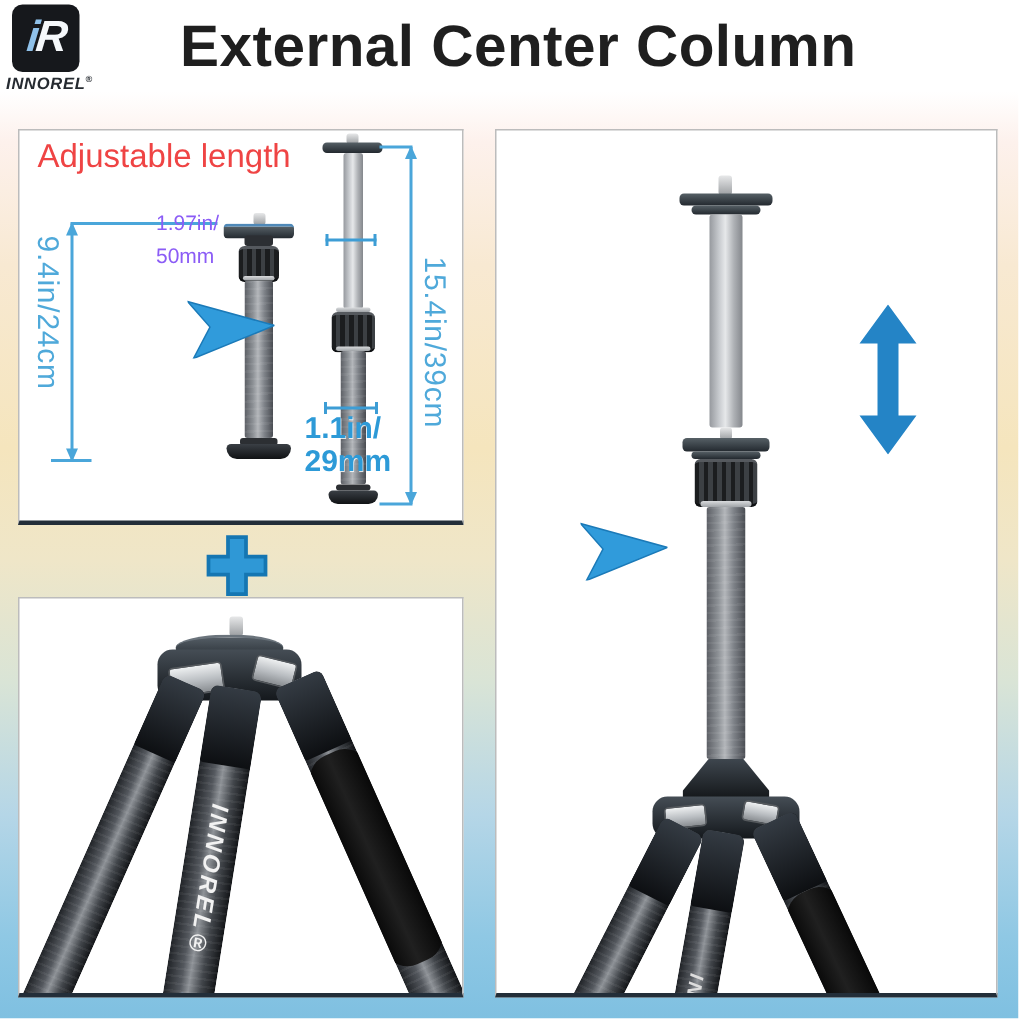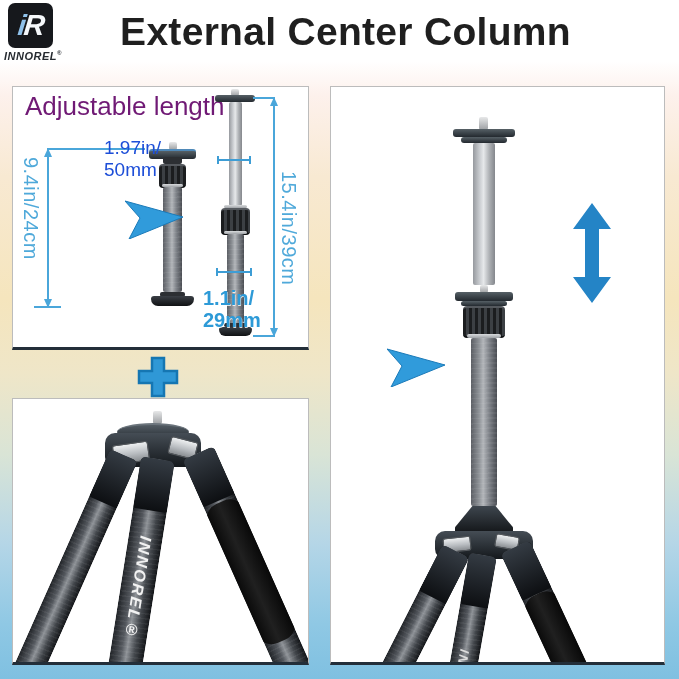--- a/index.html
+++ b/index.html
@@ -14,34 +14,34 @@
   .logo-mark .lr{color:#f5f8fb;}
   .logo-name{position:absolute;left:2px;top:50px;width:62px;text-align:center;font-style:italic;font-weight:bold;
     font-size:11px;letter-spacing:.5px;color:#262b31;}
   .logo-name sup{font-size:6px;}
   .title{position:absolute;left:12px;right:0;top:10px;text-align:center;font-size:39px;font-weight:600;color:#1f1f1f;letter-spacing:.3px;}
   
   .panel{position:absolute;background:#fff;border:1px solid #bcbcbc;border-bottom:3px solid #232e39;overflow:hidden;}
   .panel-adjustable{left:12px;top:86px;width:295px;height:260px;}
   .panel-photo{left:12px;top:398px;width:295px;height:263px;}
   .panel-higher{left:330px;top:86px;width:333px;height:575px;}
-  .panel-heading{position:absolute;font-size:26px;color:#701a75;white-space:nowrap;}
+  .panel-heading{position:absolute;font-size:22px;color:#ef4444;white-space:nowrap;}
   .ph-adjustable{left:12px;top:4px;}
   .ph-higher{left:0;right:0;top:7px;text-align:center;}
   
   .vdim{position:absolute;width:2px;background:#4aa6da;}
   .vdim::before{content:"";position:absolute;left:-3.5px;top:-1px;border-left:4.5px solid transparent;border-right:4.5px solid transparent;border-bottom:9px solid #4aa6da;}
   .vdim::after{content:"";position:absolute;left:-3.5px;bottom:-1px;border-left:4.5px solid transparent;border-right:4.5px solid transparent;border-top:9px solid #4aa6da;}
   .htick{position:absolute;height:2px;background:#4aa6da;}
   .hbracket{position:absolute;height:2px;background:#3d9dd5;}
   .hbracket::before,.hbracket::after{content:"";position:absolute;top:-3px;width:2px;height:8px;background:#3d9dd5;}
   .hbracket::before{left:0;}
   .hbracket::after{right:0;}
   .vtext{position:absolute;writing-mode:vertical-rl;font-size:20px;color:#4fa9da;letter-spacing:.5px;white-space:nowrap;}
-  .mlabel{position:absolute;font-size:19px;color:#1d4ed8;line-height:22px;white-space:nowrap;}
+  .mlabel{position:absolute;font-size:14px;color:#8b5cf6;line-height:22px;white-space:nowrap;}
   .mlabel.bold{font-weight:bold;font-size:20px;color:#2d9ad7;text-shadow:.5px .5px 0 rgba(255,255,255,.8);}
   .tube{position:absolute;border-radius:2px;
     background:repeating-linear-gradient(178deg,rgba(255,255,255,.06) 0 1.5px,rgba(0,0,0,0) 1.5px 5px),
     linear-gradient(90deg,#5b5e64 0%,#8d9196 30%,#b3b6ba 47%,#7e8288 70%,#494c52 100%);}
   .tube.light{background:linear-gradient(90deg,#96999e,#c9ccd0 30%,#e6e8ea 48%,#aeb1b5 74%,#84878c);}
   .knurl{position:absolute;border-radius:4px;border-top:2px solid #55595e;border-bottom:2px solid #0e1012;
     background:repeating-linear-gradient(90deg,#1b1d1f 0 3px,#3c4044 3px 6px);}
   .silver{position:absolute;background:linear-gradient(#eef0f1,#b9bdc1 55%,#898d91);border:1px solid #565a5e;border-radius:3px;}
   .ring{position:absolute;background:linear-gradient(#d9dbdd,#9fa3a7);border-radius:2px;}
   .darkdisc{position:absolute;background:linear-gradient(#566066,#23292f);border-radius:3px;}
@@ -106,21 +106,21 @@
     <div class="ring" style="left:211px;top:118px;width:23px;height:3px;"></div>
     <div class="knurl" style="left:208px;top:121px;width:29px;height:23px;"></div>
     <div class="ring" style="left:211px;top:144px;width:23px;height:3px;"></div>
     <div class="tube" style="left:214px;top:147px;width:17px;height:89px;"></div>
     <div class="darkneck" style="left:211px;top:236px;width:23px;height:4px;"></div>
     <div class="foot" style="left:206px;top:240px;width:33px;height:9px;"></div>
 
     <div class="hbracket" style="left:204px;top:72px;width:34px;"></div>
 
     <div class="hbracket" style="left:203px;top:184px;width:36px;"></div>
-    <div class="mlabel bold" style="left:190px;top:188px;margin-top:12px;">
+    <div class="mlabel bold" style="left:190px;top:188px;">
       <div>1.1in/</div>
       <div>29mm</div>
     </div>
 
     <div class="vdim" style="left:260px;top:11px;height:238px;"></div>
     <div class="htick" style="left:240px;top:10px;width:22px;"></div>
     <div class="htick" style="left:240px;top:248px;width:22px;"></div>
     <div class="vtext" style="left:264px;top:84px;">15.4in/39cm</div>
   </div>
 

